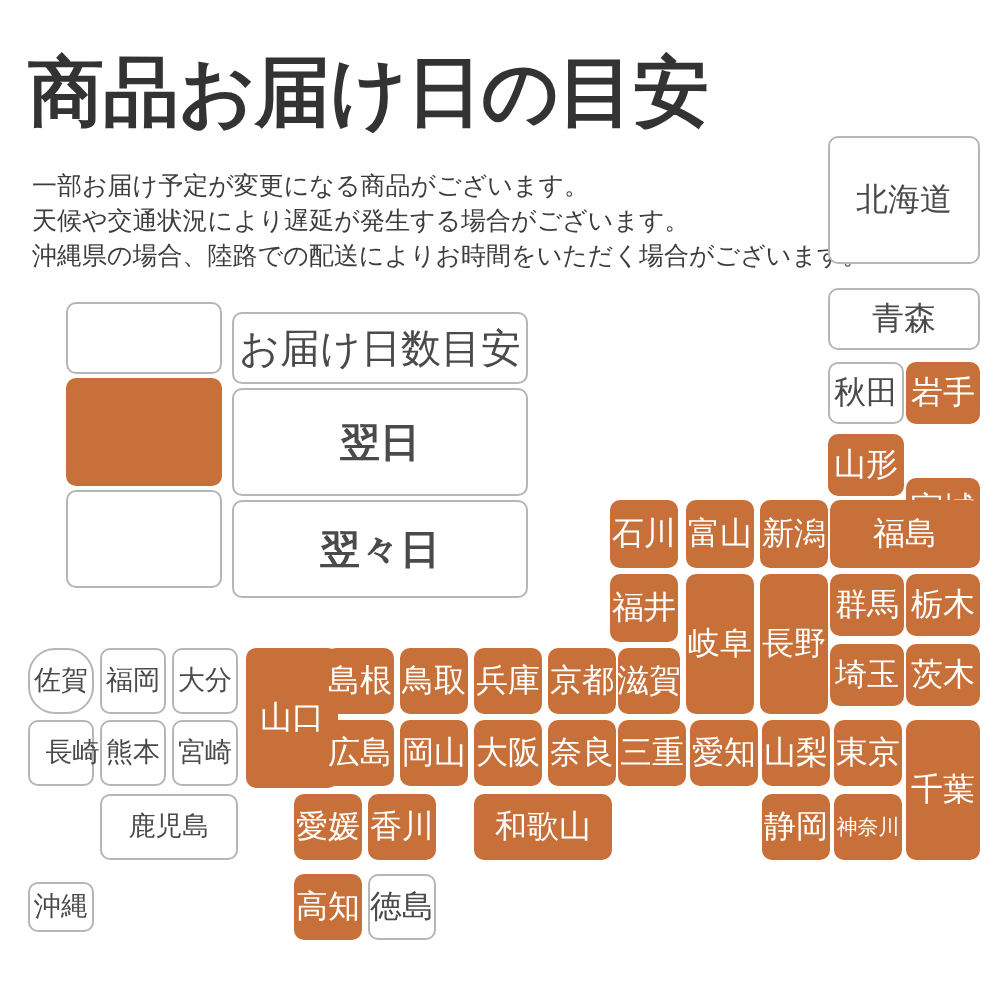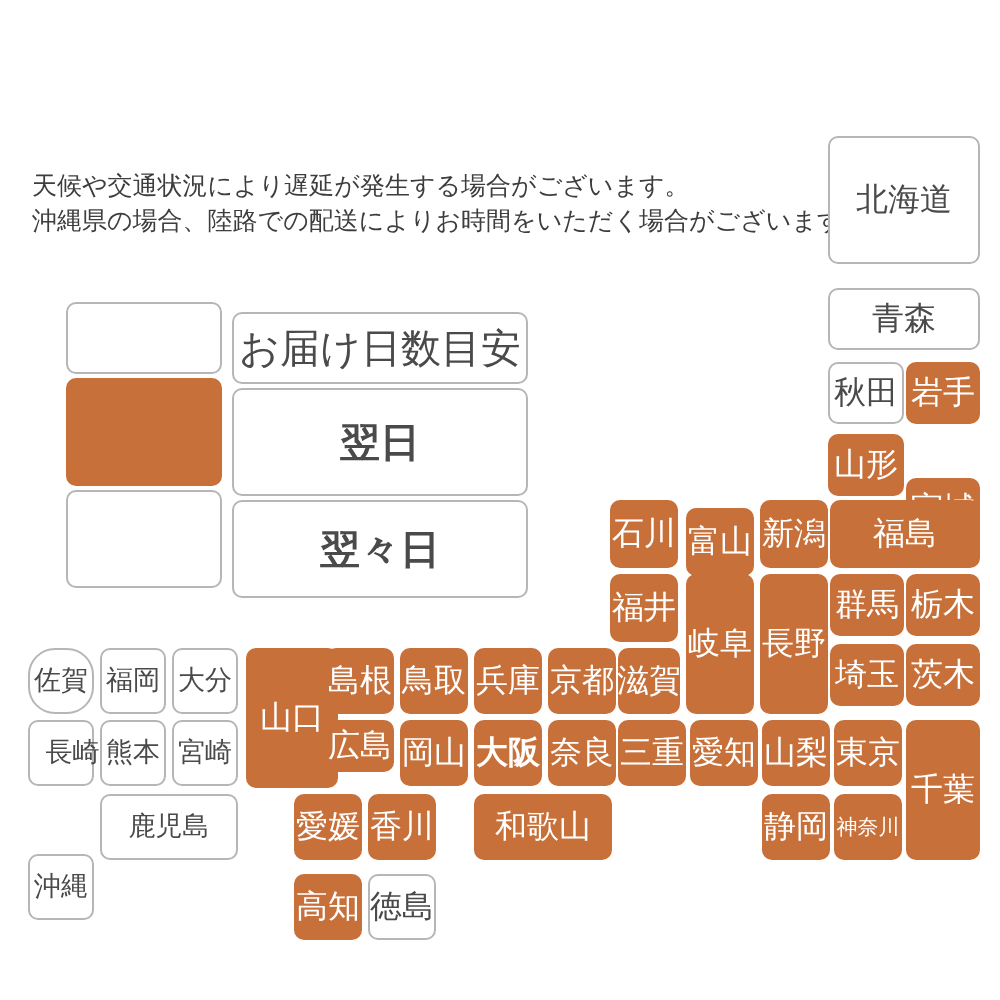--- a/index.html
+++ b/index.html
@@ -74,22 +74,24 @@
     color: #4a4a4a;
   }
   .small { font-size: 21px; }
   .big { font-size: 32px; }
 </style>
 </head>
 <body>
 
 <div id="stage">
 
+  <div class="title">商品お届け日の目安</div>
 
   <div class="notes">
+    <div>一部お届け予定が変更になる商品がございます。</div>
     <div>天候や交通状況により遅延が発生する場合がございます。</div>
     <div>沖縄県の場合、陸路での配送によりお時間をいただく場合がございます。</div>
   </div>
 
   <div class="cell plain" style="left:66px; top:302px; width:156px; height:72px;"></div>
   <div class="cell plain legend-label head" style="left:232px; top:302px; width:296px; height:72px;">お届け日数目安</div>
 
   <div class="cell filled" style="left:66px; top:378px; width:156px; height:108px;"></div>
   <div class="cell plain legend-label" style="left:232px; top:378px; width:296px; height:108px;">翌日</div>
 
@@ -97,21 +99,21 @@
   <div class="cell plain legend-label" style="left:232px; top:490px; width:296px; height:98px;">翌々日</div>
 
   <div id="map-layer">
       <div class="cell plain big" style="left: 828px; top: 136px; width: 152px; height: 128px;">北海道</div>
       <div class="cell plain big" style="left: 828px; top: 288px; width: 152px; height: 62px;">青森</div>
       <div class="cell plain big" style="left: 828px; top: 362px; width: 76px; height: 62px;">秋田</div>
       <div class="cell filled big" style="left: 906px; top: 362px; width: 74px; height: 62px;">岩手</div>
       <div class="cell filled big" style="left: 828px; top: 434px; width: 76px; height: 62px;">山形</div>
       <div class="cell filled big" style="left: 906px; top: 434px; width: 74px; height: 62px; margin-top: 44px;">宮城</div>
       <div class="cell filled big" style="left: 610px; top: 500px; width: 68px; height: 68px;">石川</div>
-      <div class="cell filled big" style="left: 686px; top: 500px; width: 68px; height: 68px; margin-top: 8px;">富山</div>
+      <div class="cell filled big" style="left: 686px; top: 500px; width: 68px; height: 68px;">富山</div>
       <div class="cell filled big" style="left: 760px; top: 500px; width: 68px; height: 68px;">新潟</div>
       <div class="cell filled big" style="left: 830px; top: 500px; width: 150px; height: 68px;">福島</div>
       <div class="cell filled big" style="left: 610px; top: 574px; width: 68px; height: 68px;">福井</div>
       <div class="cell filled big" style="left: 686px; top: 574px; width: 68px; height: 140px;">岐阜</div>
       <div class="cell filled big" style="left: 760px; top: 574px; width: 68px; height: 140px;">長野</div>
       <div class="cell filled big" style="left: 830px; top: 574px; width: 74px; height: 62px;">群馬</div>
       <div class="cell filled big" style="left: 906px; top: 574px; width: 74px; height: 62px;">栃木</div>
       <div class="cell filled big" style="left: 830px; top: 644px; width: 74px; height: 62px;">埼玉</div>
       <div class="cell filled big" style="left: 906px; top: 644px; width: 74px; height: 62px;">茨木</div>
       <div class="cell plain" style="left: 28px; top: 648px; width: 66px; height: 66px; border-radius: 27px;">佐賀</div>
@@ -119,33 +121,33 @@
       <div class="cell plain" style="left: 172px; top: 648px; width: 66px; height: 66px;">大分</div>
       <div class="cell filled big" style="left: 246px; top: 648px; width: 92px; height: 140px;">山口</div>
       <div class="cell filled big" style="left: 326px; top: 648px; width: 68px; height: 66px;">島根</div>
       <div class="cell filled big" style="left: 400px; top: 648px; width: 68px; height: 66px;">鳥取</div>
       <div class="cell filled big" style="left: 474px; top: 648px; width: 68px; height: 66px;">兵庫</div>
       <div class="cell filled big" style="left: 548px; top: 648px; width: 68px; height: 66px;">京都</div>
       <div class="cell filled big" style="left: 618px; top: 648px; width: 62px; height: 66px;">滋賀</div>
       <div class="cell plain" style="left: 28px; top: 720px; width: 66px; height: 66px; padding-left: 23px;">長崎</div>
       <div class="cell plain" style="left: 100px; top: 720px; width: 66px; height: 66px;">熊本</div>
       <div class="cell plain" style="left: 172px; top: 720px; width: 66px; height: 66px;">宮崎</div>
-      <div class="cell filled big" style="left: 326px; top: 720px; width: 68px; height: 52px;">広島</div>
+      <div class="cell filled big" style="left: 326px; top: 720px; width: 68px; height: 66px;">広島</div>
       <div class="cell filled big" style="left: 400px; top: 720px; width: 68px; height: 66px;">岡山</div>
-      <div class="cell filled big" style="left: 474px; top: 720px; width: 68px; height: 66px; font-weight: bold;">大阪</div>
+      <div class="cell filled big" style="left: 474px; top: 720px; width: 68px; height: 66px;">大阪</div>
       <div class="cell filled big" style="left: 548px; top: 720px; width: 68px; height: 66px;">奈良</div>
       <div class="cell filled big" style="left: 618px; top: 720px; width: 68px; height: 66px;">三重</div>
       <div class="cell filled big" style="left: 690px; top: 720px; width: 68px; height: 66px;">愛知</div>
       <div class="cell filled big" style="left: 762px; top: 720px; width: 68px; height: 66px;">山梨</div>
       <div class="cell filled big" style="left: 834px; top: 720px; width: 68px; height: 66px;">東京</div>
       <div class="cell filled big" style="left: 906px; top: 720px; width: 74px; height: 140px;">千葉</div>
       <div class="cell plain" style="left: 100px; top: 794px; width: 138px; height: 66px;">鹿児島</div>
       <div class="cell filled big" style="left: 294px; top: 794px; width: 68px; height: 66px;">愛媛</div>
       <div class="cell filled big" style="left: 368px; top: 794px; width: 68px; height: 66px;">香川</div>
       <div class="cell filled big" style="left: 474px; top: 794px; width: 138px; height: 66px;">和歌山</div>
       <div class="cell filled big" style="left: 762px; top: 794px; width: 68px; height: 66px;">静岡</div>
       <div class="cell filled small" style="left: 834px; top: 794px; width: 68px; height: 66px;">神奈川</div>
-      <div class="cell plain" style="left: 28px; top: 854px; width: 66px; height: 66px; font-family: Liberation Serif, serif;">沖縄</div>
+      <div class="cell plain" style="left: 28px; top: 882px; width: 66px; height: 50px; font-family: Liberation Serif, serif;">沖縄</div>
       <div class="cell filled big" style="left: 294px; top: 874px; width: 68px; height: 66px;">高知</div>
       <div class="cell plain big" style="left: 368px; top: 874px; width: 68px; height: 66px;">徳島</div>
     </div>
 
 </div>
 
 </body></html>

